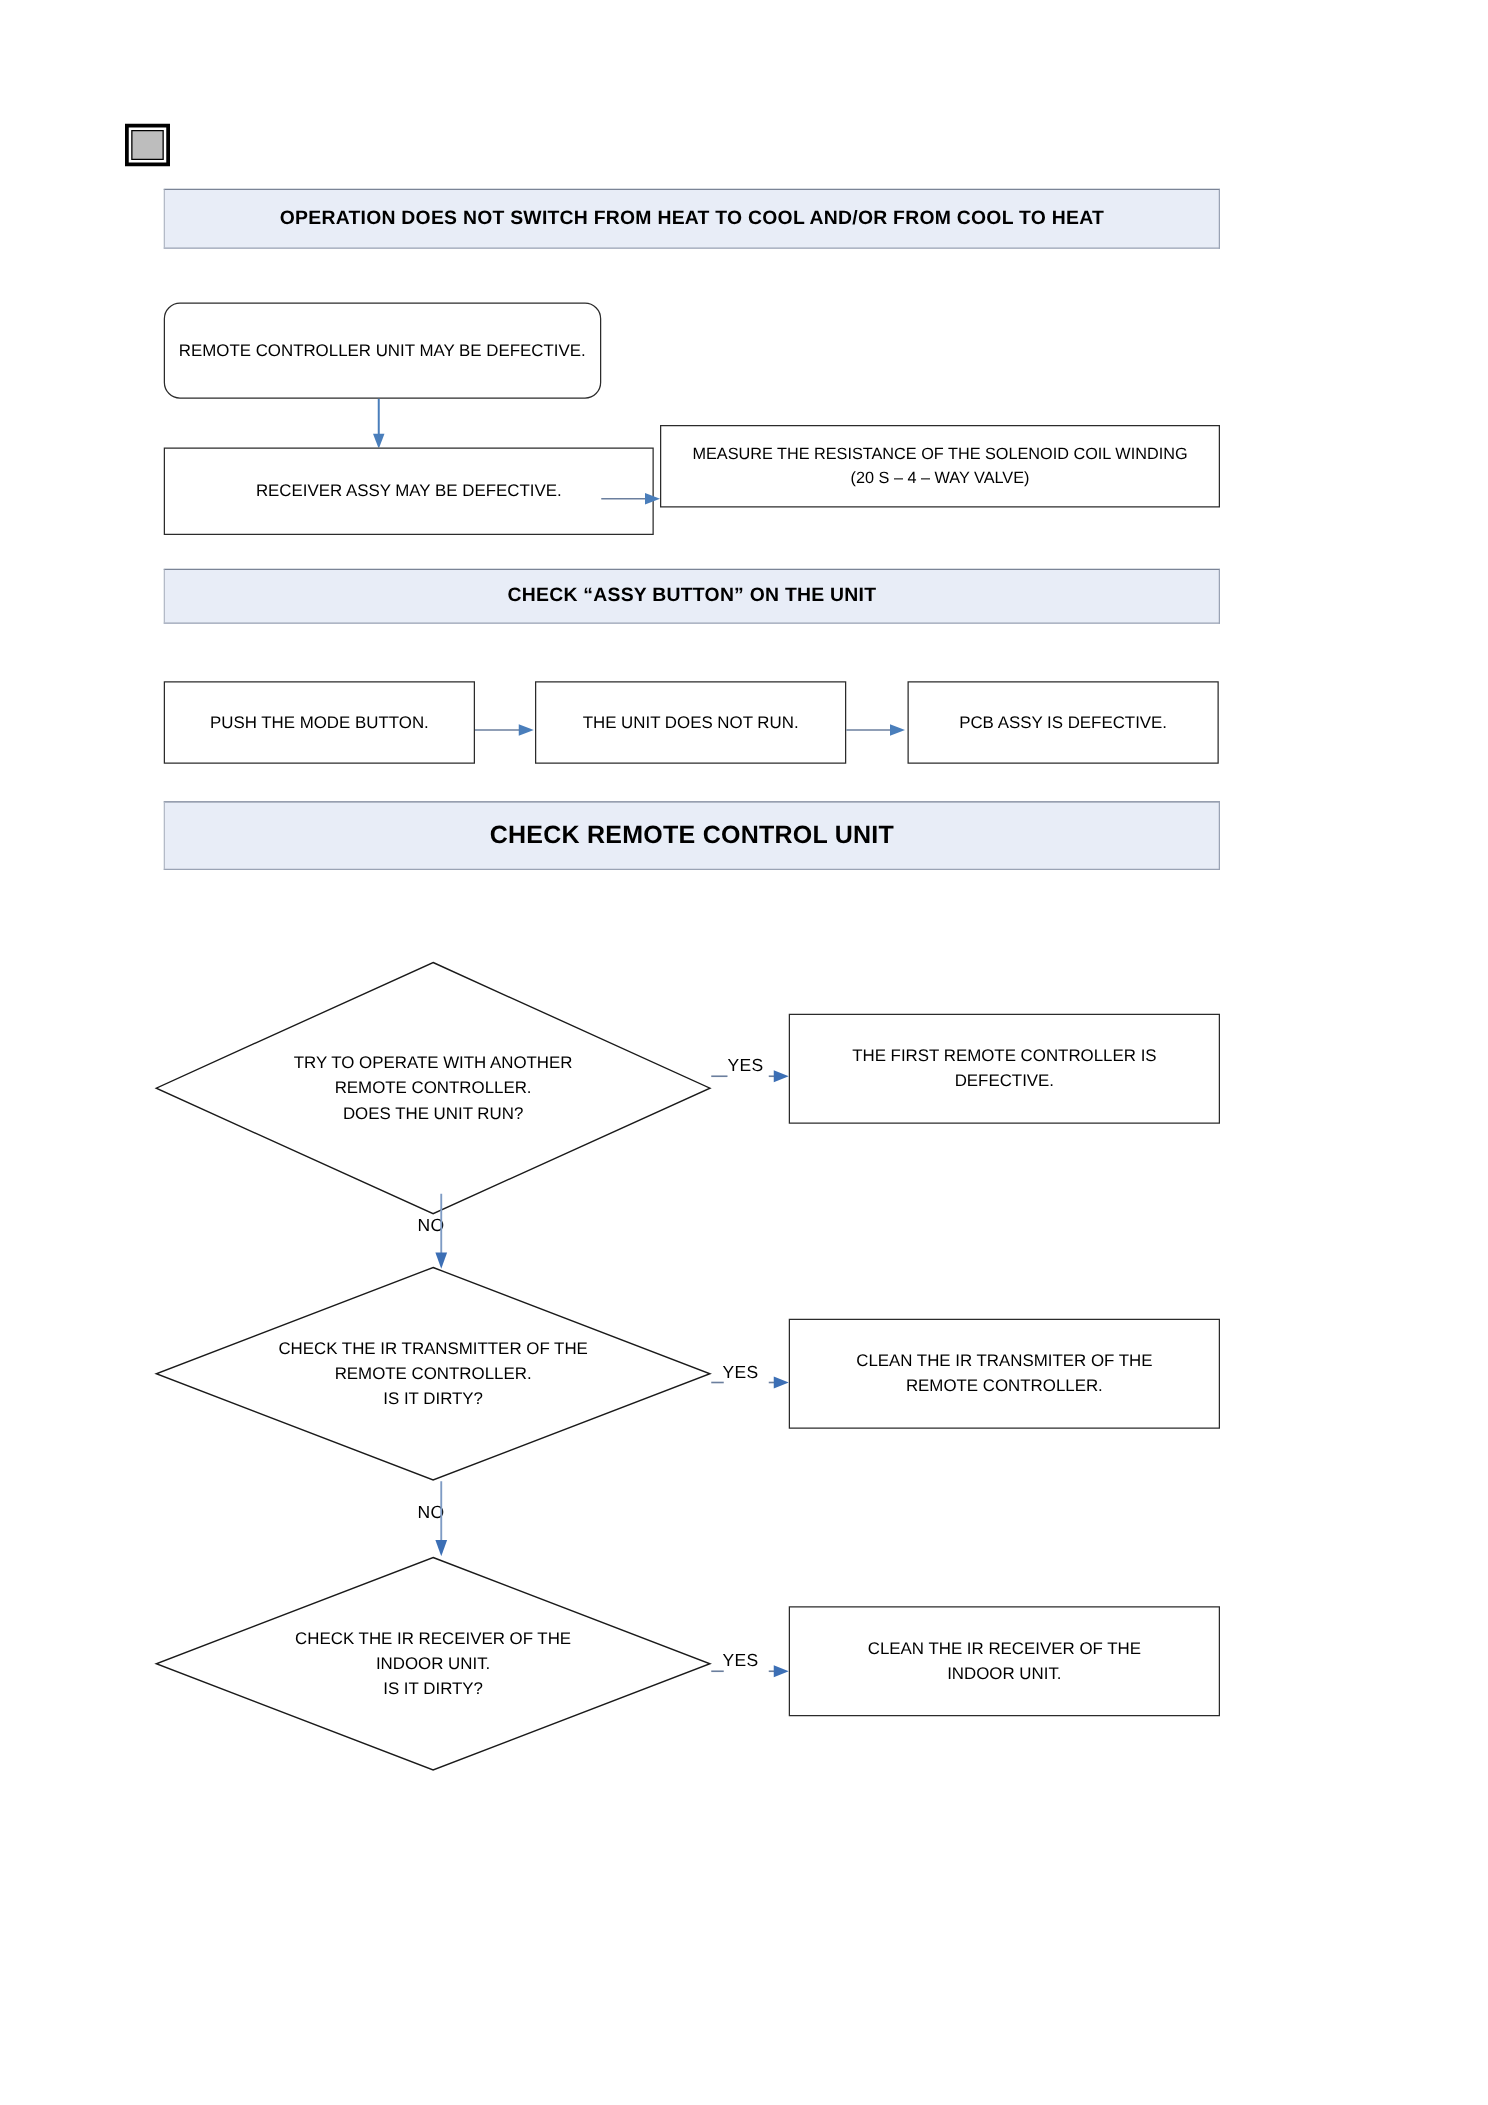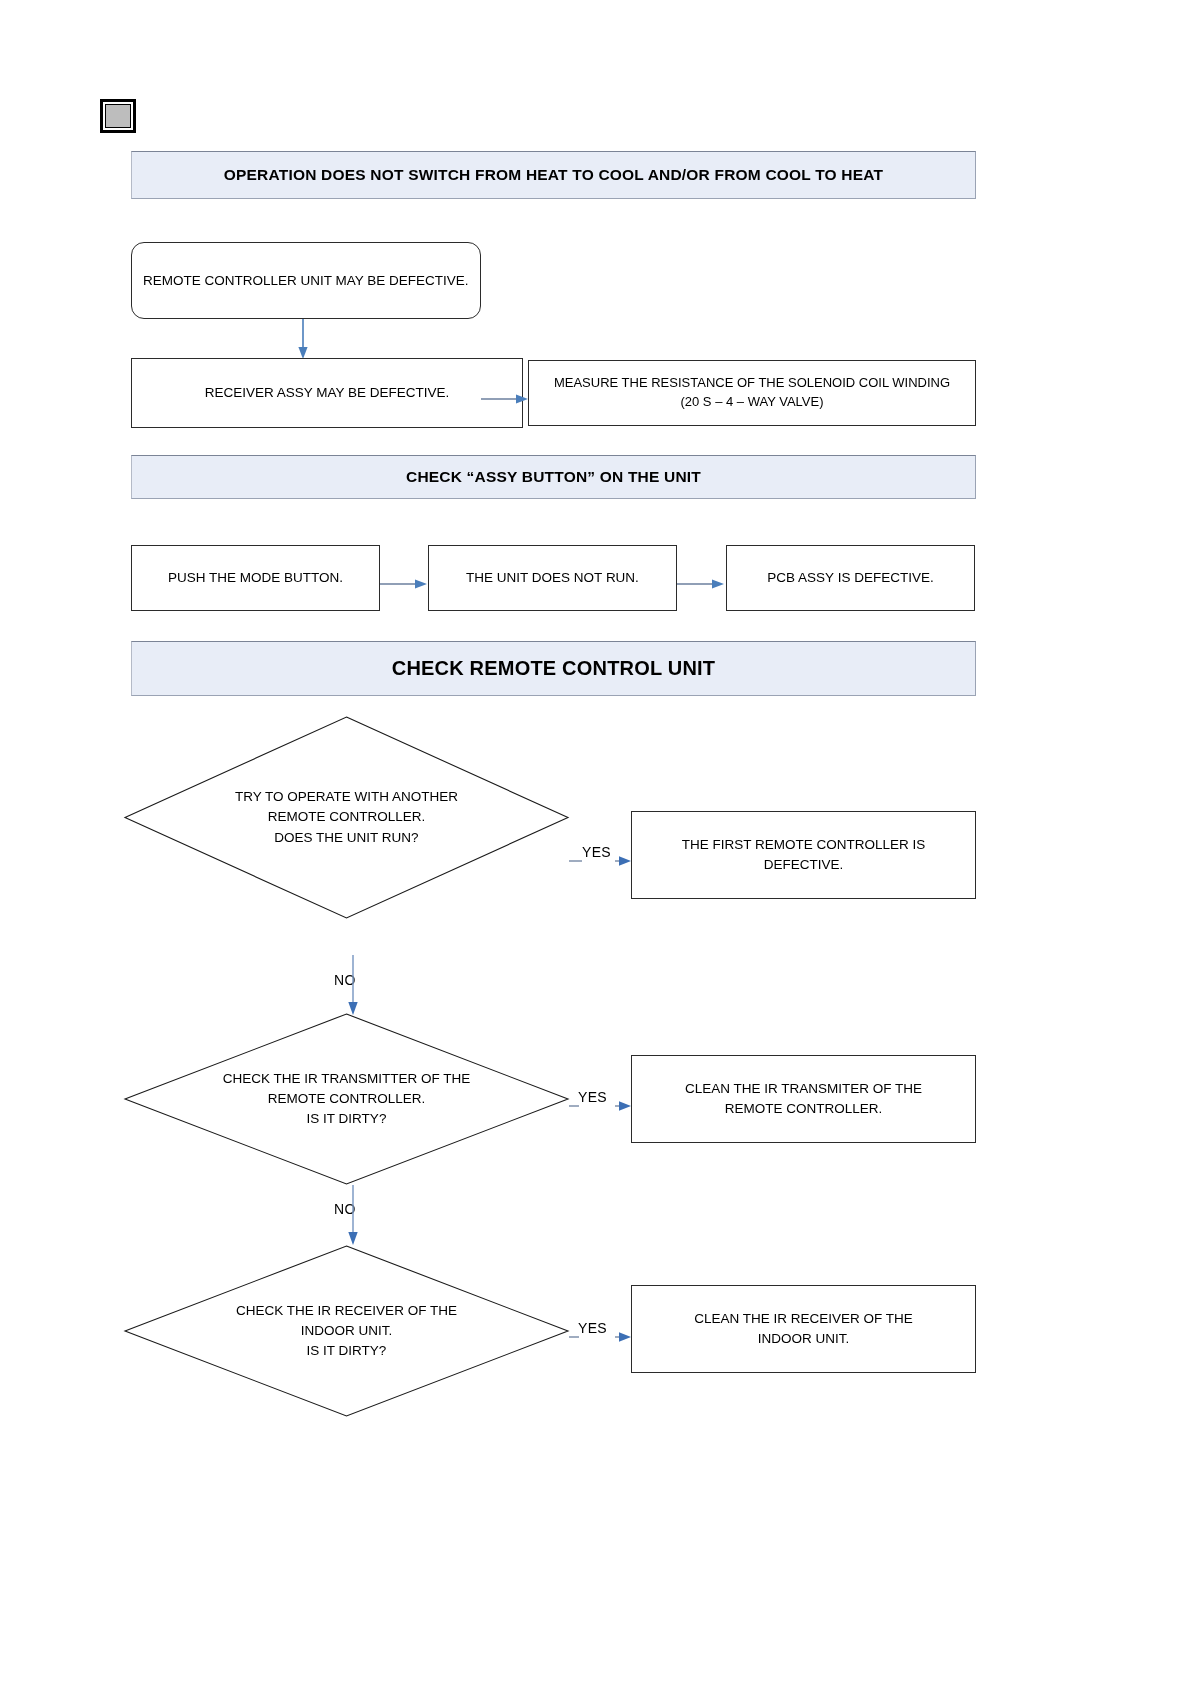--- a/index.html
+++ b/index.html
@@ -62,21 +62,21 @@
     justify-content: center;
     text-align: center;
     font-size: 13.5px;
     line-height: 1.45;
     padding: 4px 10px;
   }
   .box.left-text { justify-content: flex-start; text-align: left; padding-left: 11px; border-radius: 13px; }
 
   #box-remote-ctrl  { left: 131px; top: 242px; width: 350px; height: 77px; }
   #box-receiver     { left: 131px; top: 358px; width: 392px; height: 70px; }
-  #box-measure      { left: 528px; top: 360px; width: 448px; height: 66px; font-size: 13px; }
+  #box-measure      { left: 528px; top: 340px; width: 448px; height: 66px; font-size: 13px; }
   #box-push-mode    { left: 131px; top: 545px; width: 249px; height: 66px; }
   #box-not-run      { left: 428px; top: 545px; width: 249px; height: 66px; }
   #box-pcb          { left: 726px; top: 545px; width: 249px; height: 66px; }
   #box-first-remote { left: 631px; top: 811px; width: 345px; height: 88px; }
   #box-clean-tx     { left: 631px; top: 1055px; width: 345px; height: 88px; }
   #box-clean-rx     { left: 631px; top: 1285px; width: 345px; height: 88px; }
 
   
   .diamond-wrap { position: absolute; }
   .diamond-wrap svg { position: absolute; left: 0; top: 0; overflow: visible; }
@@ -85,21 +85,21 @@
     left: 0; top: 0;
     width: 100%; height: 100%;
     display: flex;
     align-items: center;
     justify-content: center;
     text-align: center;
     font-size: 13.5px;
     line-height: 1.5;
     pointer-events: none;
   }
-  #diamond-another { left: 124px; top: 716px; width: 445px; height: 203px; }
+  #diamond-another { left: 124px; top: 769px; width: 445px; height: 203px; }
   #diamond-ir-tx   { left: 124px; top: 1013px; width: 445px; height: 172px; }
   #diamond-ir-rx   { left: 124px; top: 1245px; width: 445px; height: 172px; }
 
   
   .conn { position: absolute; }
   .conn svg { display: block; overflow: visible; }
 
   .branch-label {
     position: absolute;
     font-size: 14px;

